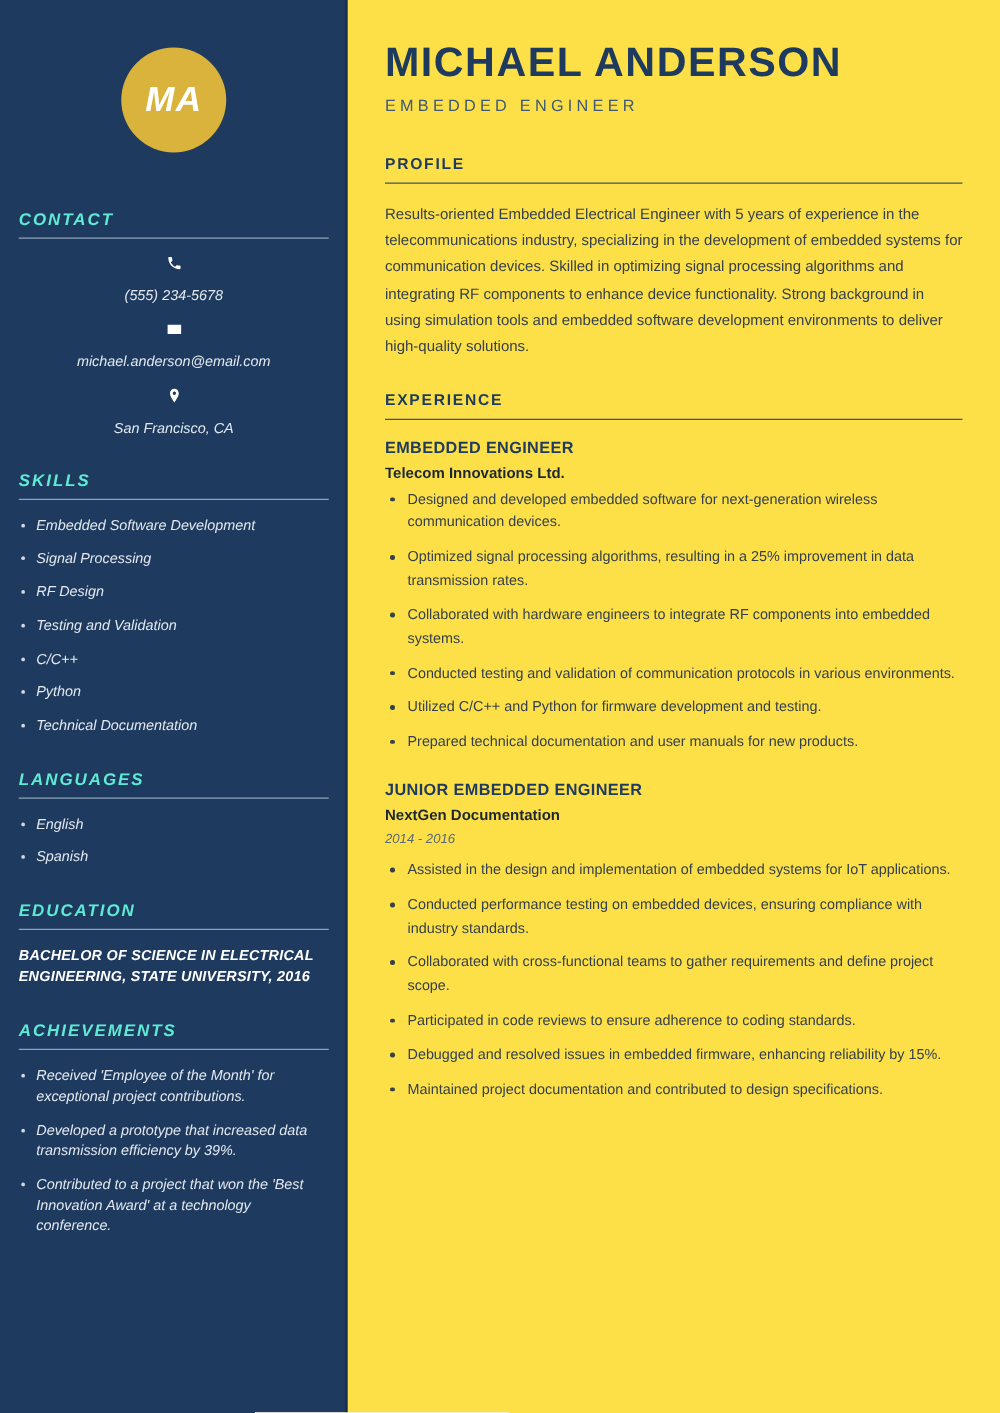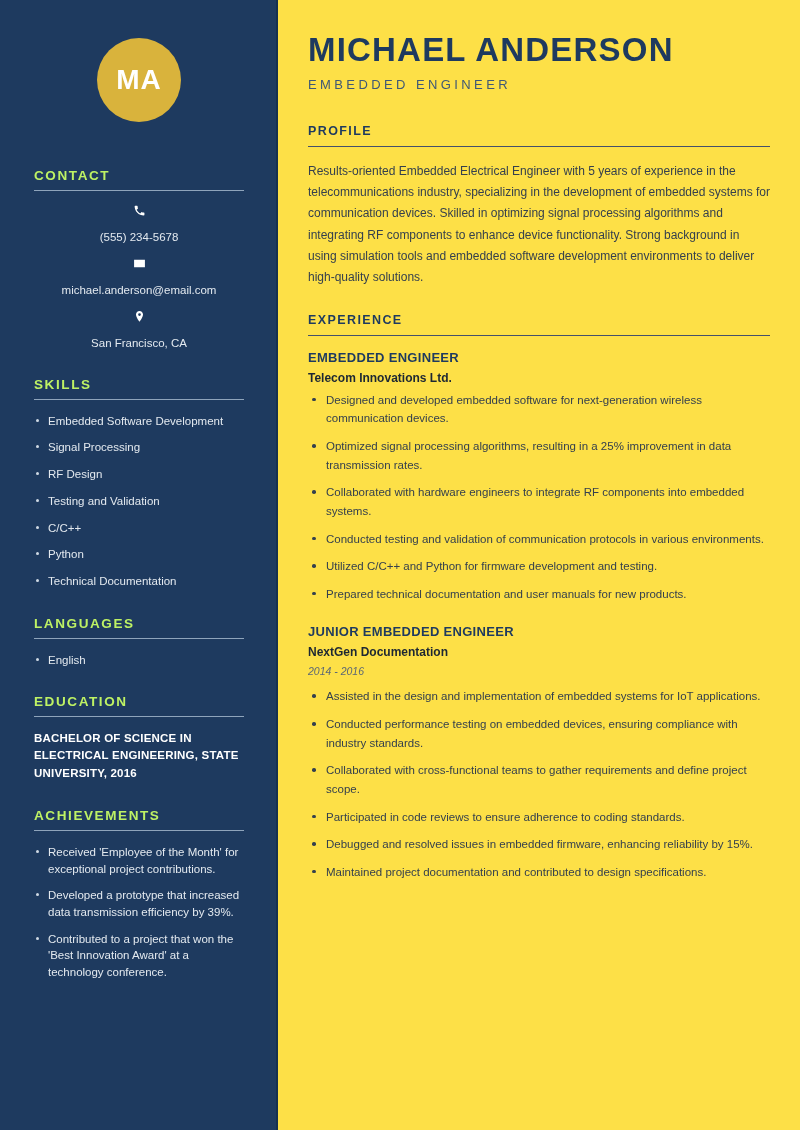--- a/index.html
+++ b/index.html
@@ -20,22 +20,23 @@
     overflow: hidden;
     display: flex;
   }
 
   
   .sidebar {
     width: 278px;
     flex: 0 0 278px;
     background: #1e3a5f;
     color: #ffffff;
-    padding: 0 34px;
+    padding: 0 15px;
     position: relative;
+    font-style: italic;
   }
   .sidebar::after {
     content: "";
     position: absolute;
     top: 0; right: 0; bottom: 0;
     width: 2px;
     background: #16304f;
   }
 
   .avatar-wrap {
@@ -57,21 +58,21 @@
     font-weight: bold;
     letter-spacing: 1px;
   }
 
   .side-section { margin-bottom: 26px; }
 
   .side-heading {
     font-size: 13.5px;
     font-weight: bold;
     letter-spacing: 1.6px;
-    color: #bef264;
+    color: #5eead4;
     padding-bottom: 7px;
   }
   .side-rule {
     height: 1px;
     background: #8fa4bb;
     margin-bottom: 13px;
   }
 
   .contact-row {
     display: flex;
@@ -262,20 +263,21 @@
         <li>Python</li>
         <li>Technical Documentation</li>
       </ul>
     </section>
 
     <section class="side-section">
       <div class="side-heading">LANGUAGES</div>
       <div class="side-rule"></div>
       <ul class="side-list">
         <li>English</li>
+        <li>Spanish</li>
       </ul>
     </section>
 
     <section class="side-section">
       <div class="side-heading">EDUCATION</div>
       <div class="side-rule"></div>
       <div class="edu-entry">BACHELOR OF SCIENCE IN ELECTRICAL ENGINEERING, STATE UNIVERSITY, 2016</div>
     </section>
 
     <section class="side-section">

